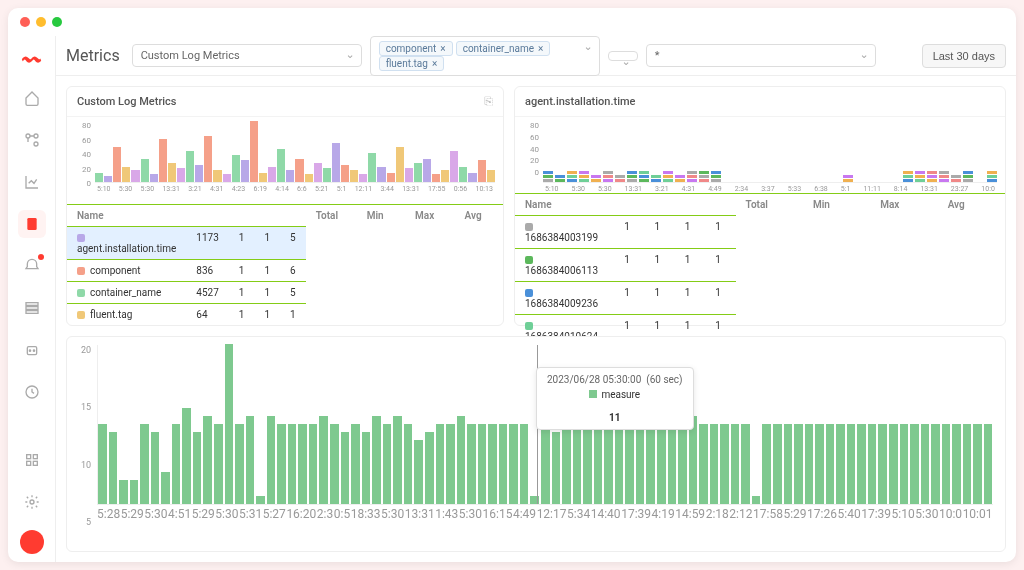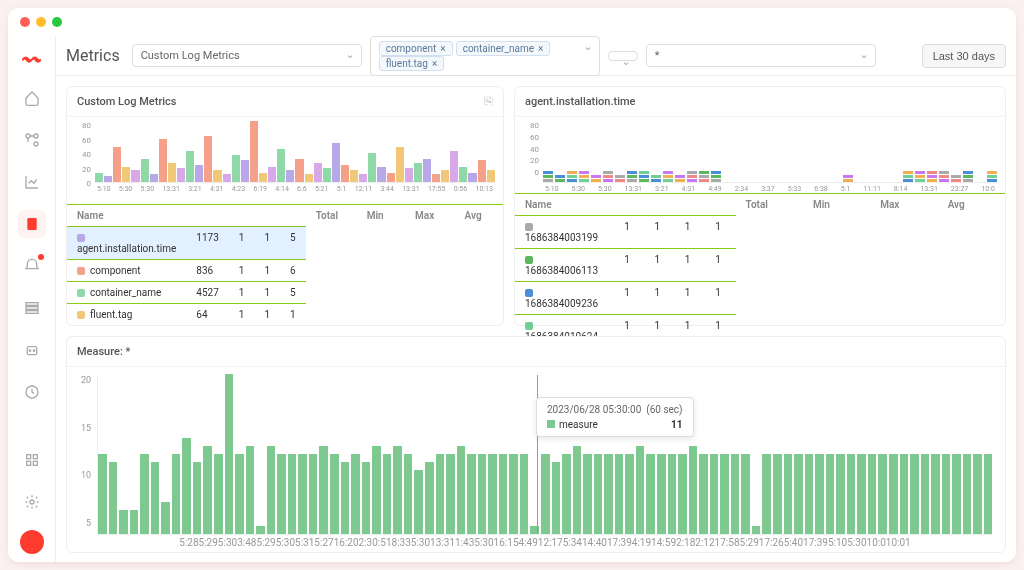--- a/index.html
+++ b/index.html
@@ -46,25 +46,25 @@
 .tr.sel { background: #e3f0ff; }
 .th, .td { display: table-cell; padding: 5px 10px; border-top: 1px solid #84cc16; }
 .th { color: #888; font-weight: 600; }
 .sw { display: inline-block; width: 8px; height: 8px; border-radius: 2px; margin-right: 5px; vertical-align: middle; }
 .col-name { width: 45%; } .col-num { width: 13.75%; }
 .big-panel { flex: 1; display: flex; flex-direction: column; }
 .big-chart { flex: 1; position: relative; padding: 8px 12px 4px 30px; }
 .big-y-axis { position: absolute; left: 6px; top: 8px; bottom: 24px; width: 18px; display: flex; flex-direction: column; justify-content: space-between; font-size: 9px; color: #999; text-align: right; }
 .big-bars { display: flex; align-items: flex-end; height: 160px; gap: 2px; border-left: 1px solid #eee; border-bottom: 1px solid #eee; position: relative; }
 .big-bar { flex: 1; background: #7ec98f; min-width: 3px; }
-.big-x-axis { display: flex; justify-content: center; font-size: 10px; color: #999; padding: 2px 0 0 0; }
+.big-x-axis { display: flex; justify-content: space-between; font-size: 12px; color: #999; padding: 2px 0 0 0; }
 .cursor-line { position: absolute; top: 0; bottom: 0; width: 1px; background: #999; left: 49%; }
 .tooltip { position: absolute; left: 50%; top: 30px; background: #fff; border: 1px solid #ddd; border-radius: 4px; padding: 6px 10px; box-shadow: 0 2px 6px rgba(0,0,0,0.1); font-size: 10px; white-space: nowrap; }
 .tooltip-title { color: #666; margin-bottom: 4px; }
-.tooltip-row { display: flex; justify-content: space-between; gap: 12px; align-items: center; }
+.tooltip-row { display: flex; justify-content: space-between; gap: 12px; align-items: center; flex-direction: column; }
 .tooltip-sw { width: 8px; height: 8px; background: #7ec98f; display: inline-block; margin-right: 4px; }
 </style>
 </head>
 <body>
 
 <div class="window">
   <div class="titlebar">
     <div class="dot r"></div>
     <div class="dot y"></div>
     <div class="dot g"></div>
@@ -473,23 +473,20 @@
                     <div class="td col-num">1</div>
                     <div class="td col-num">1</div>
                     <div class="td col-num">1</div>
                   </div>
                 </div>
             </div>
           </div>
         </div>
 
         <div class="panel big-panel">
-          <div class="panel-header">
-            <span>Measure: *</span>
-          </div>
           <div class="big-chart">
             <div class="big-y-axis" id="big-y">
                 <div>20</div>
                 <div>15</div>
                 <div>10</div>
                 <div>5</div>
               </div>
             <div class="big-bars" id="big-bars">
               <div class="cursor-line"></div>
             <div class="big-bar" style="height: 80px;"></div>
@@ -575,21 +572,21 @@
                 <div class="big-bar" style="height: 80px;"></div>
                 <div class="big-bar" style="height: 80px;"></div>
                 <div class="big-bar" style="height: 80px;"></div>
                 <div class="big-bar" style="height: 80px;"></div>
                 <div class="big-bar" style="height: 80px;"></div>
               </div>
             <div class="big-x-axis" id="big-x">
                 <span>5:28</span>
                 <span>5:29</span>
                 <span>5:30</span>
-                <span>3:48</span>
+                <span>4:51</span>
                 <span>5:29</span>
                 <span>5:30</span>
                 <span>5:31</span>
                 <span>5:27</span>
                 <span>16:20</span>
                 <span>2:3</span>
                 <span>0:5</span>
                 <span>18:33</span>
                 <span>5:30</span>
                 <span>13:31</span>

